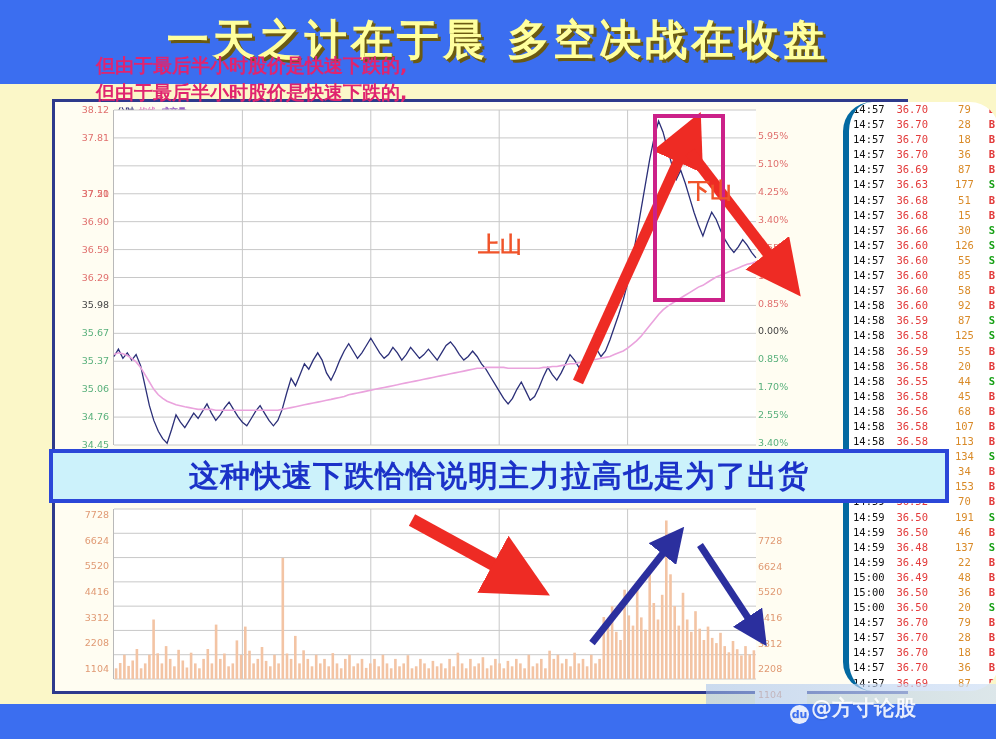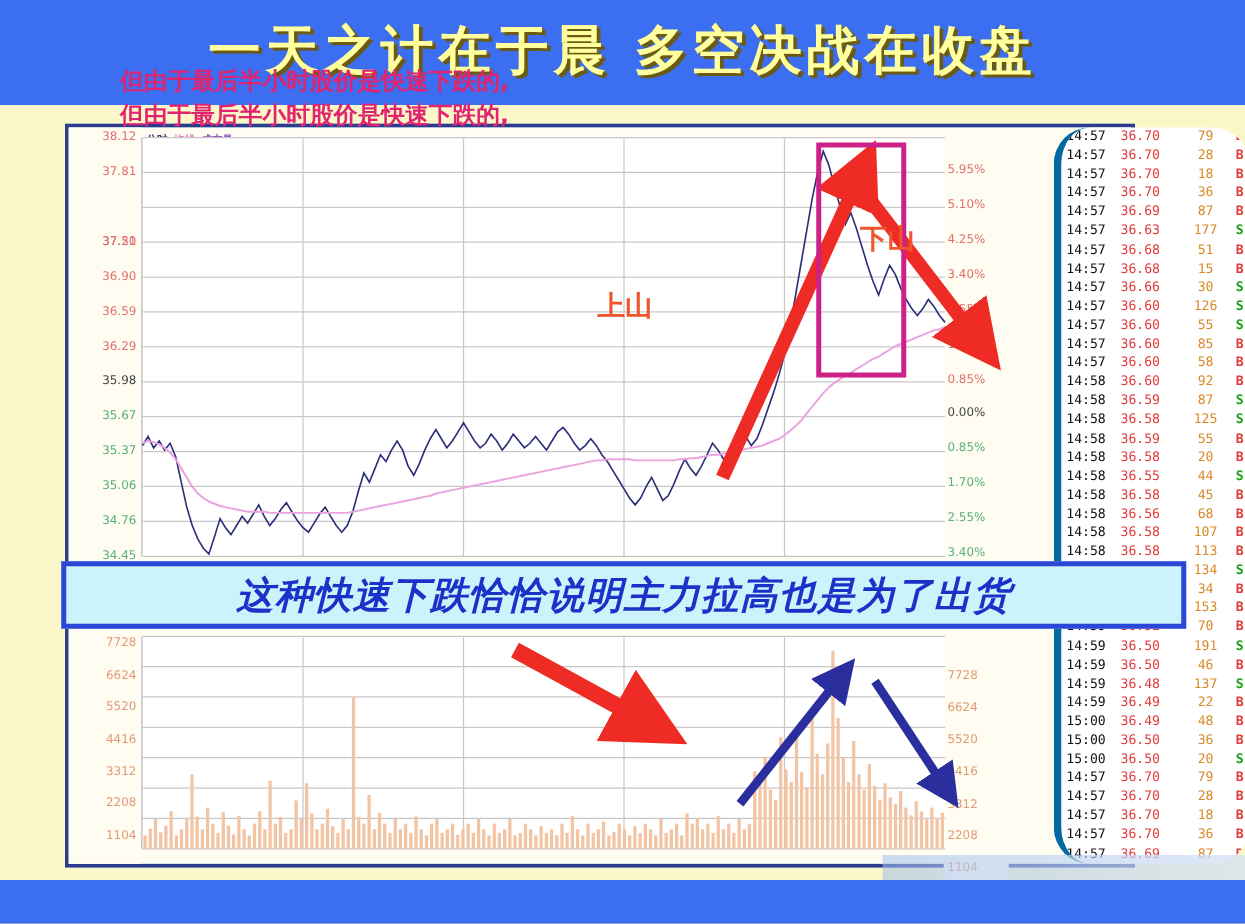--- a/index.html
+++ b/index.html
@@ -46,21 +46,21 @@
   .label-xiashan{position:absolute;left:688px;top:176px;font-size:22px;font-weight:bold;color:#f0542a;}
 
   
   .hl-rect{position:absolute;left:598px;top:12px;width:70px;height:175px;
      border:4px solid #cc2189;box-sizing:border-box;}
 
   
   .mid-banner{position:absolute;left:49px;top:449px;width:900px;height:54px;
      background:#ccf2fb;border:4px solid #2b47d8;box-sizing:border-box;
      display:flex;align-items:center;justify-content:center;}
-  .mid-banner span{font-size:30px;font-weight:bold;color:#1b32c8;letter-spacing:1px;font-style:italic;}
+  .mid-banner span{font-size:30px;font-weight:bold;color:#1b32c8;letter-spacing:1px;}
 
   
   .tape{position:absolute;left:788px;top:0;width:150px;height:100%;background:#ffffff;
      border-left:6px solid #0369a1;overflow:hidden;border-radius:29px;}
   .tape-row{height:15.1px;line-height:15.1px;font-size:10.5px;white-space:nowrap;
      font-family:"DejaVu Sans Mono","Liberation Mono",monospace;display:flex;}
   .tape-time{width:44px;color:#111;padding-left:4px;}
   .tape-price{width:52px;color:#e23a3a;font-weight:normal;}
   .tape-vol{width:34px;text-align:center;color:#d98a28;font-weight:normal;}
   .tape-bs{width:14px;text-align:right;padding-right:4px;font-weight:bold;}
@@ -611,13 +611,16 @@
 
   <div class="label-shangshan">上山</div>
   <div class="label-xiashan">下山</div>
 
   <div class="mid-banner">
     <span>这种快速下跌恰恰说明主力拉高也是为了出货</span>
   </div>
 
   <div class="bottom-fade"></div>
   <div class="bottom-blue"></div>
+  <div class="watermark">
+    <span class="wm-paw">du</span><span>@方寸论股</span>
+  </div>
 </div>
 
 </body></html>

